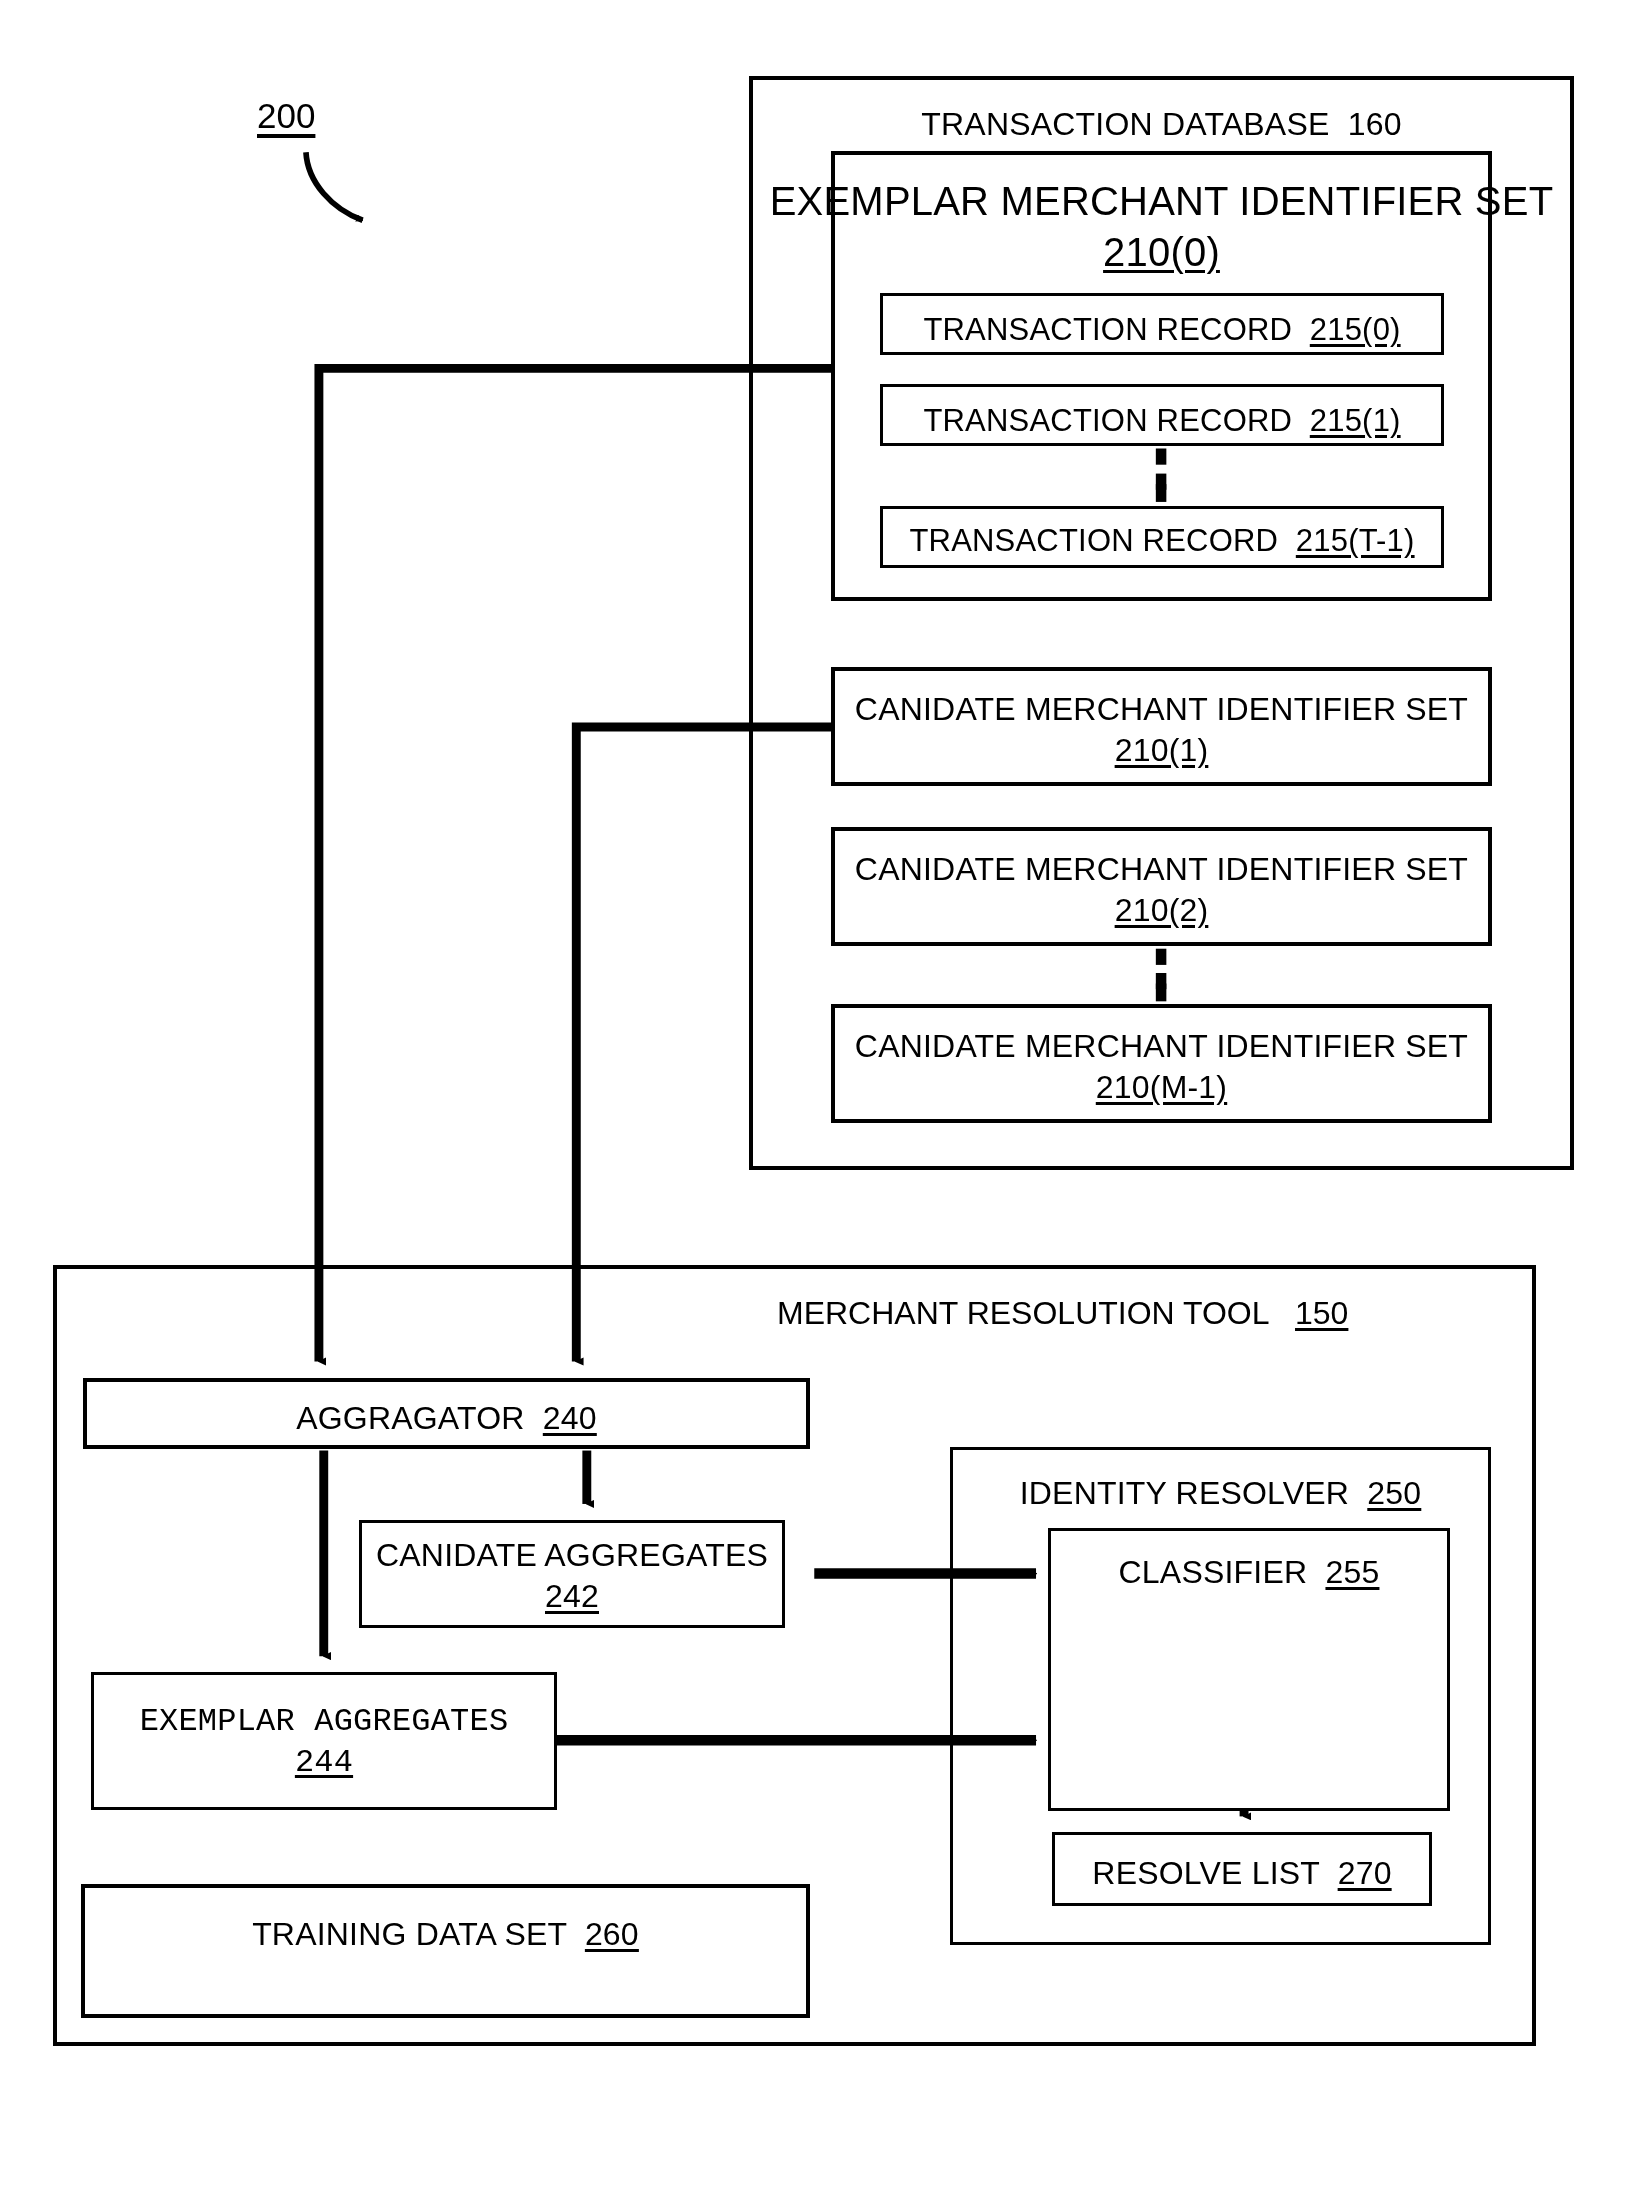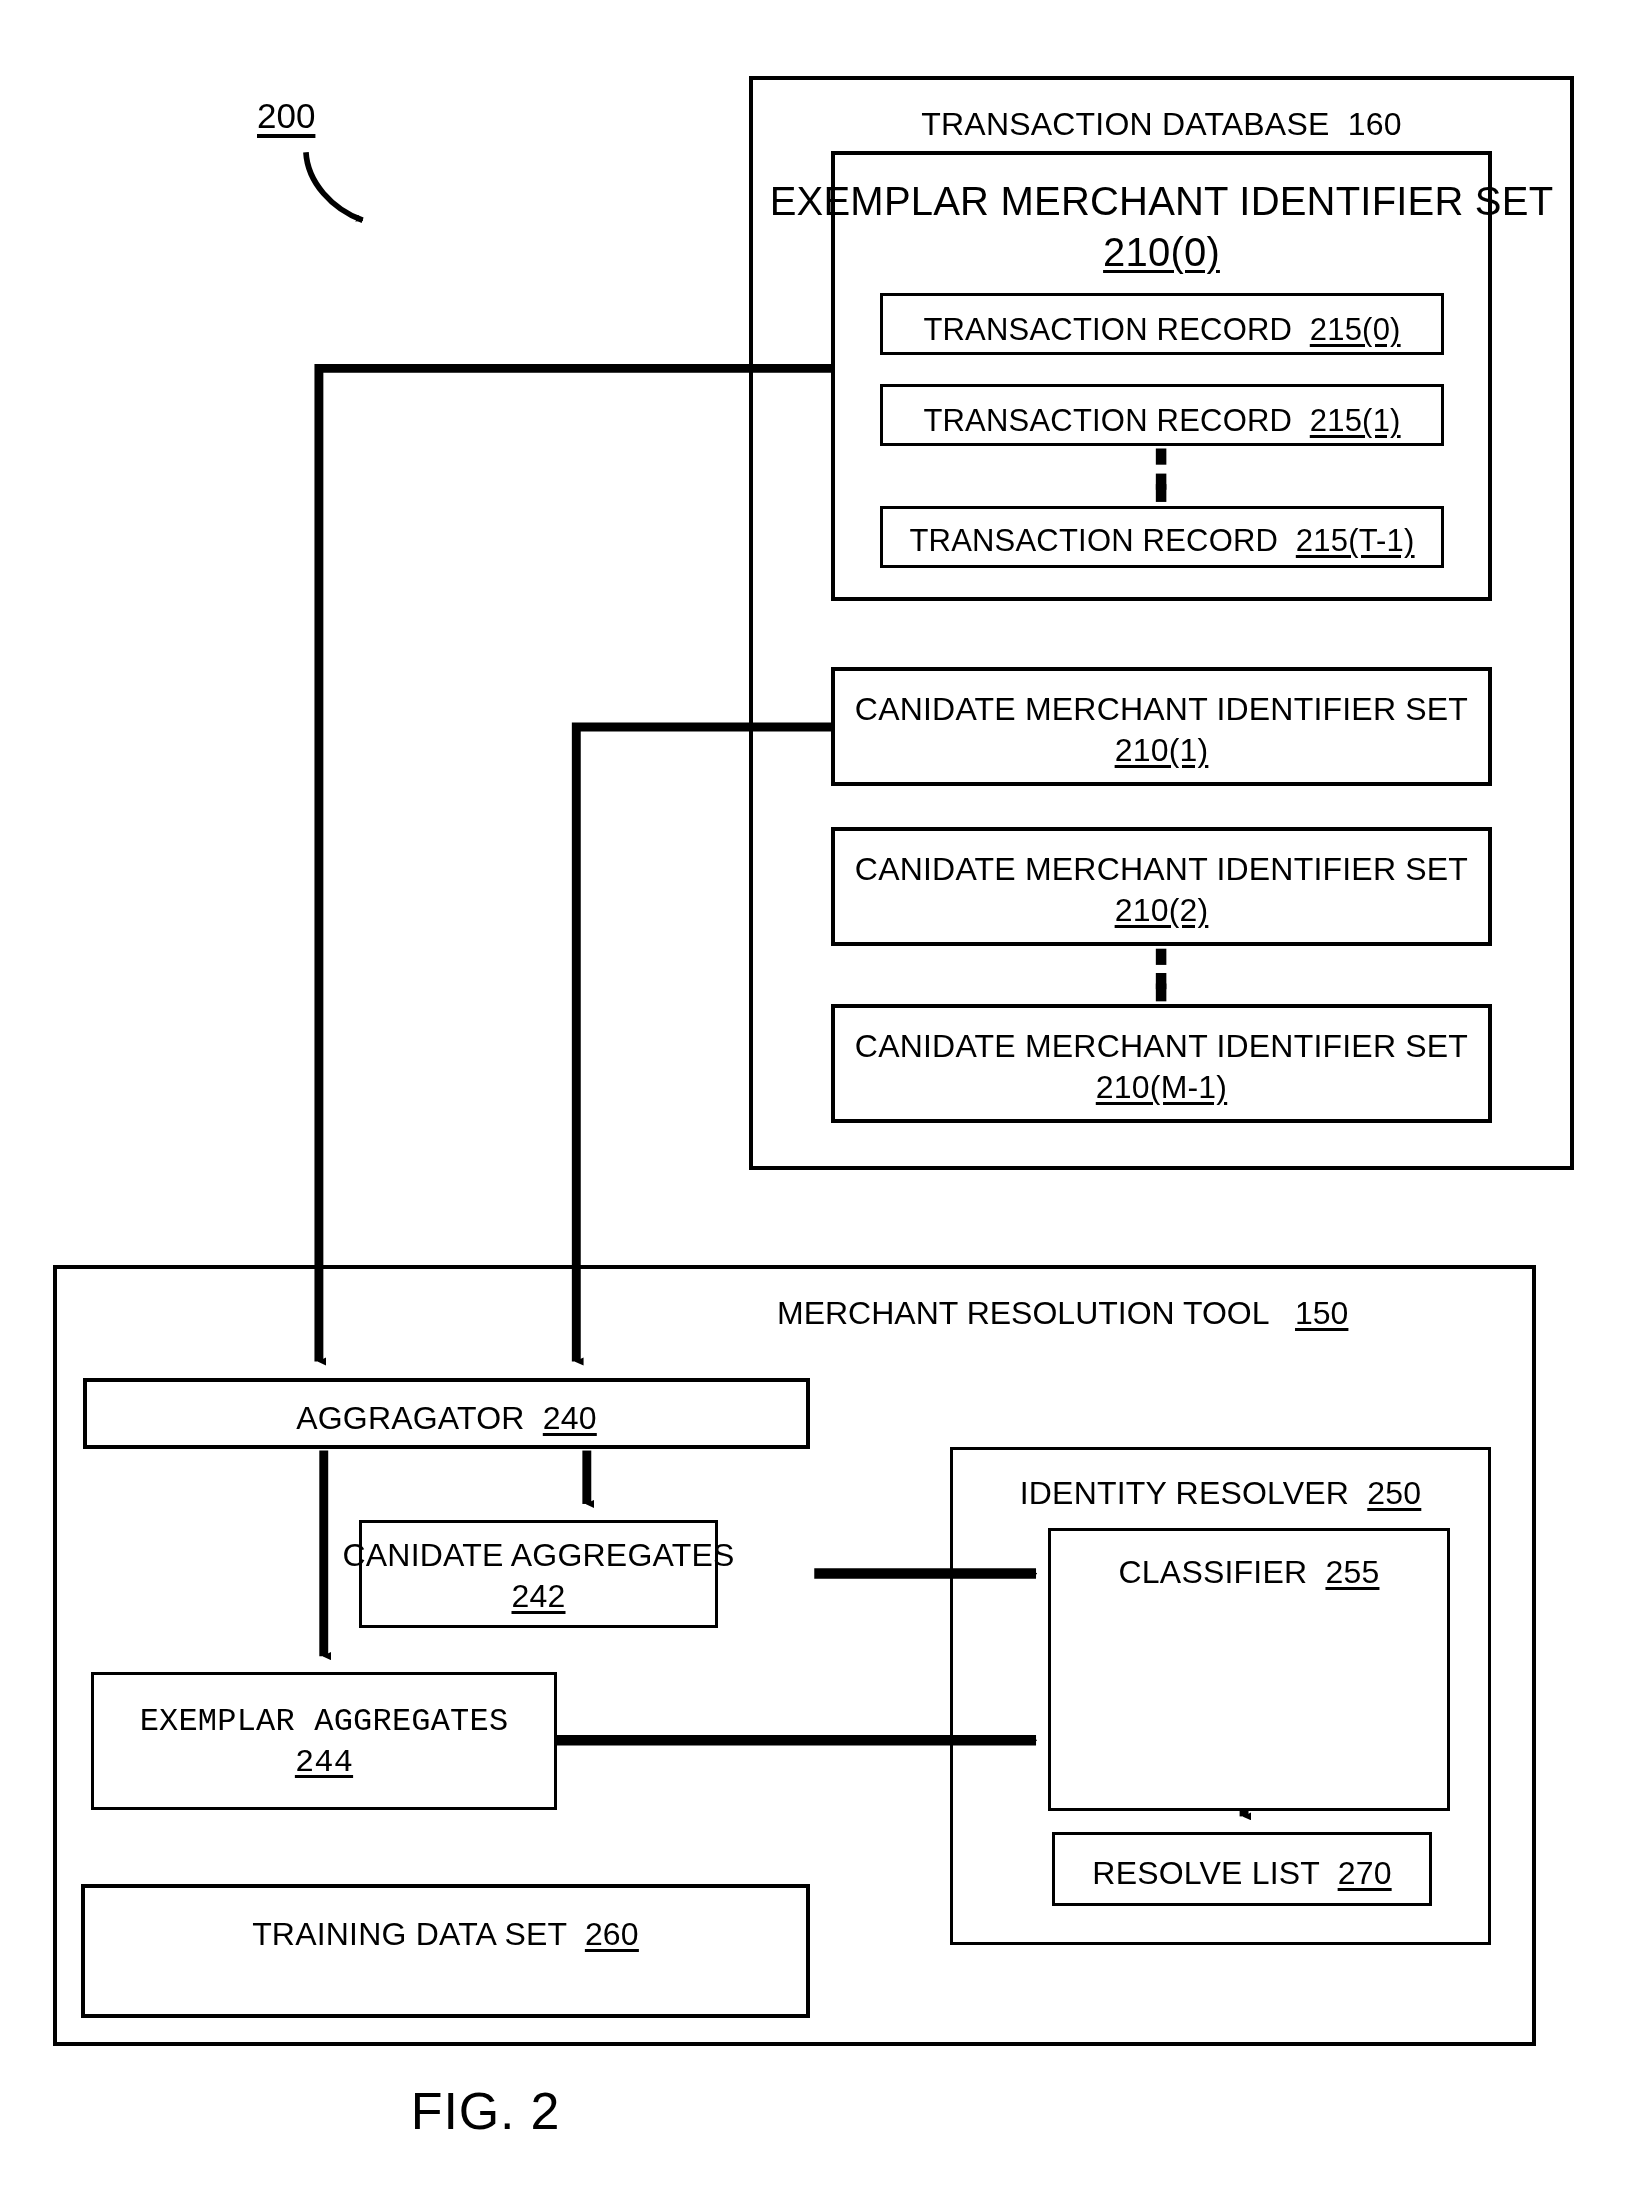--- a/index.html
+++ b/index.html
@@ -153,21 +153,21 @@
     <span>&nbsp;&nbsp;</span><span class="num">150</span>
   </div>
 
   <div class="box" style="left:83px; top:1378px; width:727px; height:71px; justify-content:center;">
     <div class="lbl" style="font-size:32px; margin-top:9.7px;">
       <span>AGGRAGATOR</span>
       <span>&nbsp;</span><span class="num">240</span>
     </div>
   </div>
 
-  <div class="box thin" style="left:359px; top:1520px; width:359px; height:108px; justify-content:center;">
+  <div class="box thin" style="left:359px; top:1520px; width:426px; height:108px; justify-content:center;">
     <div class="lbl" style="font-size:32px; margin-top:4.9px;">
       <span>CANIDATE AGGREGATES</span>
       <br>
       <span class="num">242</span>
     </div>
   </div>
 
   <div class="box thin" style="left:91px; top:1672px; width:466px; height:138px; justify-content:center;font-family:Liberation Mono, monospace;">
     <div class="lbl" style="font-size:32px; margin-top:4.9px;">
       <span>EXEMPLAR AGGREGATES</span>
@@ -239,16 +239,15 @@
       <rect x="1428" y="598" width="13" height="22"></rect>
     </g>
 
     <g fill="#000">
       <rect x="1428" y="1172" width="13" height="20"></rect>
       <rect x="1428" y="1202" width="13" height="20"></rect>
       <rect x="1428" y="1215" width="13" height="22"></rect>
     </g>
   </svg>
 
-  <div id="fig-caption">FIG. 2</div>
 
 </div>
 
 
 </body></html>

